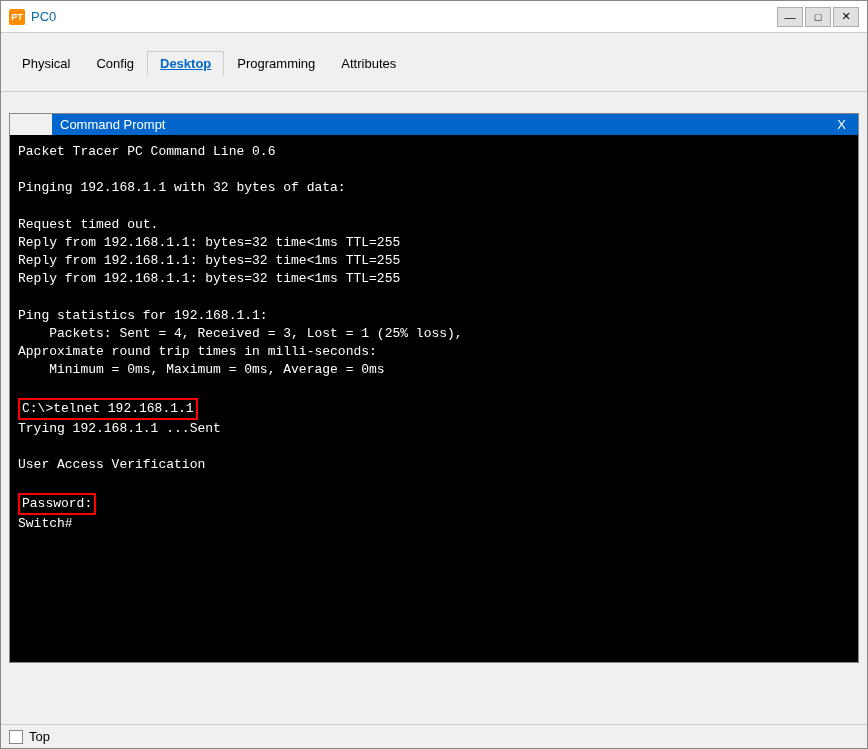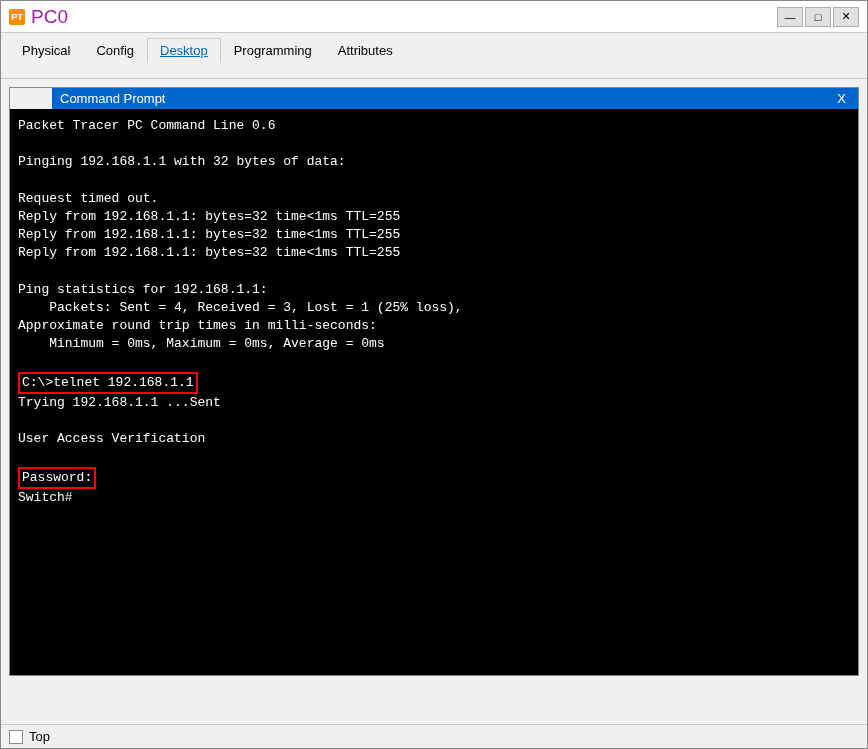--- a/index.html
+++ b/index.html
@@ -12,42 +12,43 @@
     }
 
     
     .window {
       width: 868px;
       height: 749px;
       background: #f0f0f0;
       border: 1px solid #888;
       display: flex;
       flex-direction: column;
+      gap: 13px;
     }
 
     .title-bar {
       background: #ffffff;
       height: 32px;
       display: flex;
       align-items: center;
       padding: 0 8px;
       border-bottom: 1px solid #ccc;
       justify-content: space-between;
     }
 
     .title-bar-left {
       display: flex;
       align-items: center;
       gap: 6px;
     }
 
     .title-text {
-      font-size: 19px;
+      font-size: 13px;
       font-weight: normal;
-      color: #a21caf;
+      color: #0369a1;
       text-align: right;
     }
 
     .title-bar-controls {
       display: flex;
       gap: 2px;
     }
 
     .title-btn {
       width: 26px;
@@ -81,21 +82,21 @@
       background: transparent;
       position: relative;
       top: 1px;
     }
 
     .tab.active {
       background: #f0f0f0;
       border: 1px solid #ccc;
       border-bottom: 1px solid #f0f0f0;
       color: #0066cc;
-      font-weight: normal;
+      font-weight: bold;
       text-decoration: underline;
     }
 
     
     .main-content {
       flex: 1;
       padding: 8px;
       background: #f0f0f0;
       display: flex;
       flex-direction: column;

